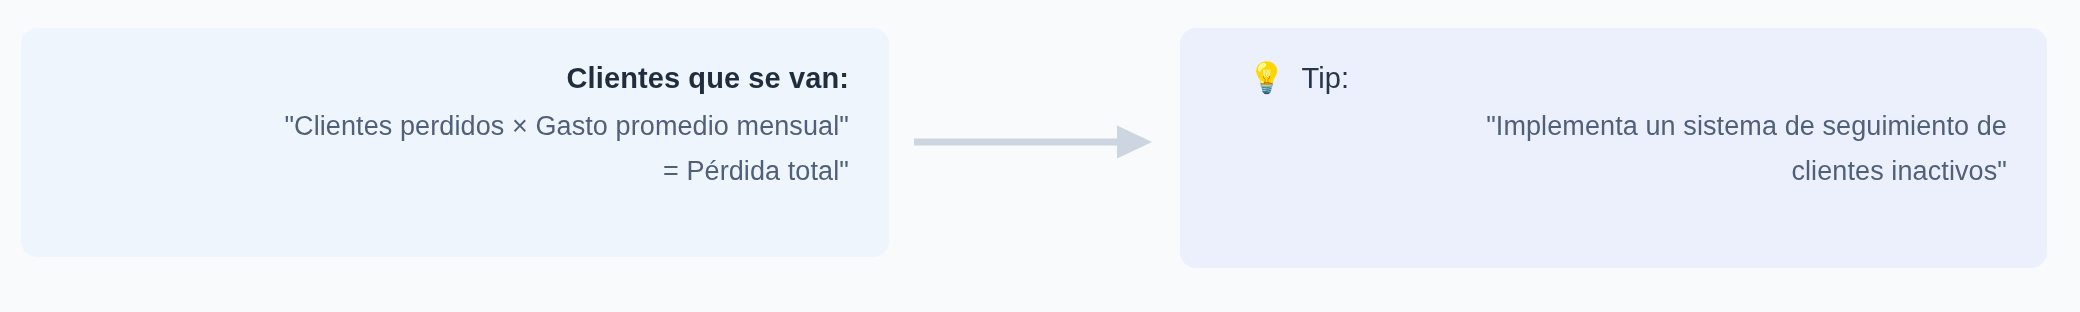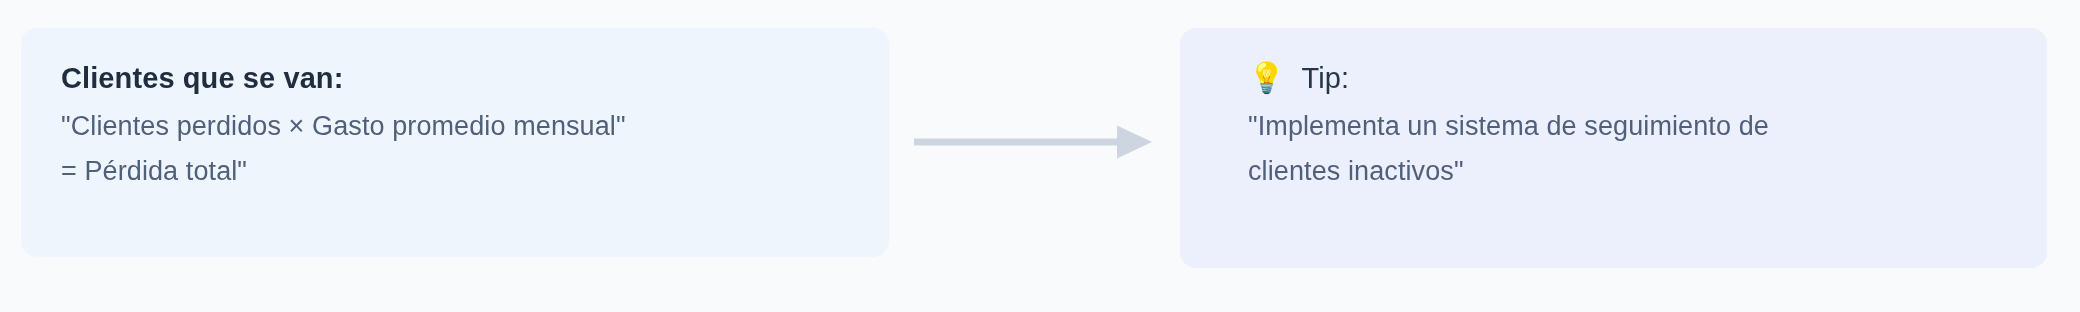--- a/index.html
+++ b/index.html
@@ -18,20 +18,21 @@
     position: relative;
     width: 2080px;
     height: 312px;
   }
 
   
   .card {
     position: absolute;
     border-radius: 16px;
     box-sizing: border-box;
+    text-align: right;
   }
 
   #card-left {
     left: 21px;
     top: 28px;
     width: 868px;
     height: 229px;
     background: #eef5fd;
     padding: 30px 40px 0 40px;
   }

